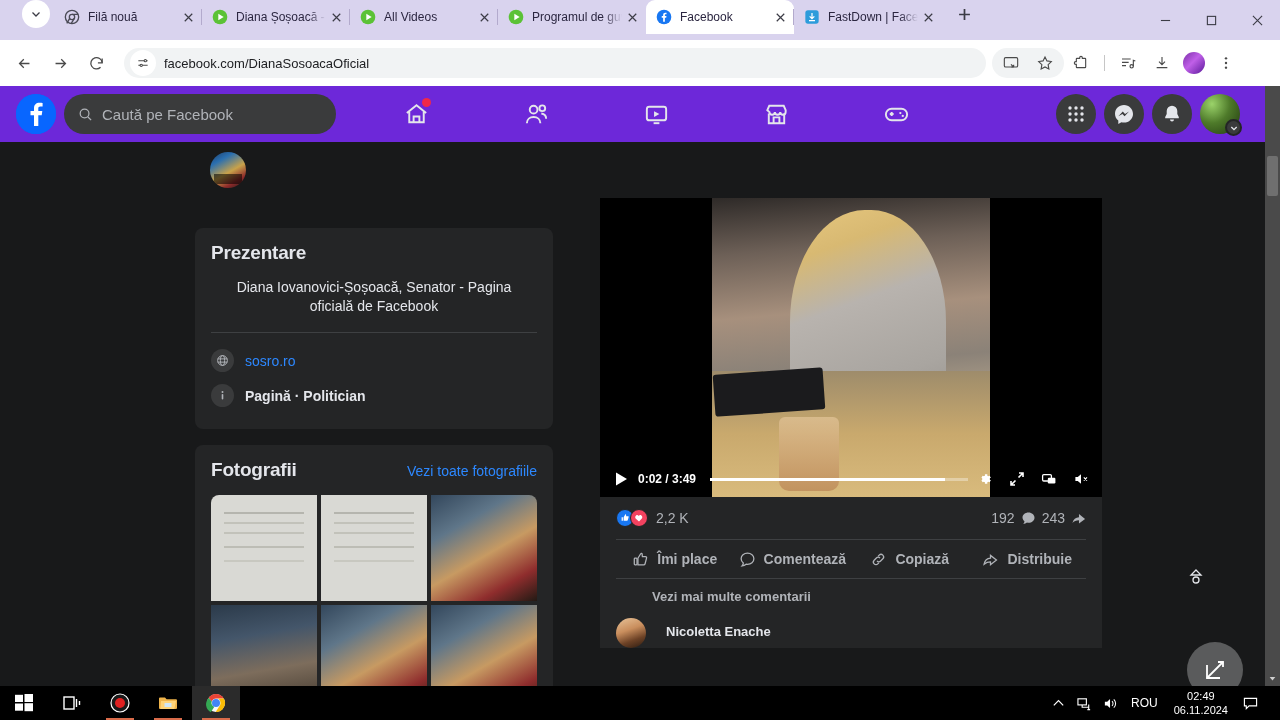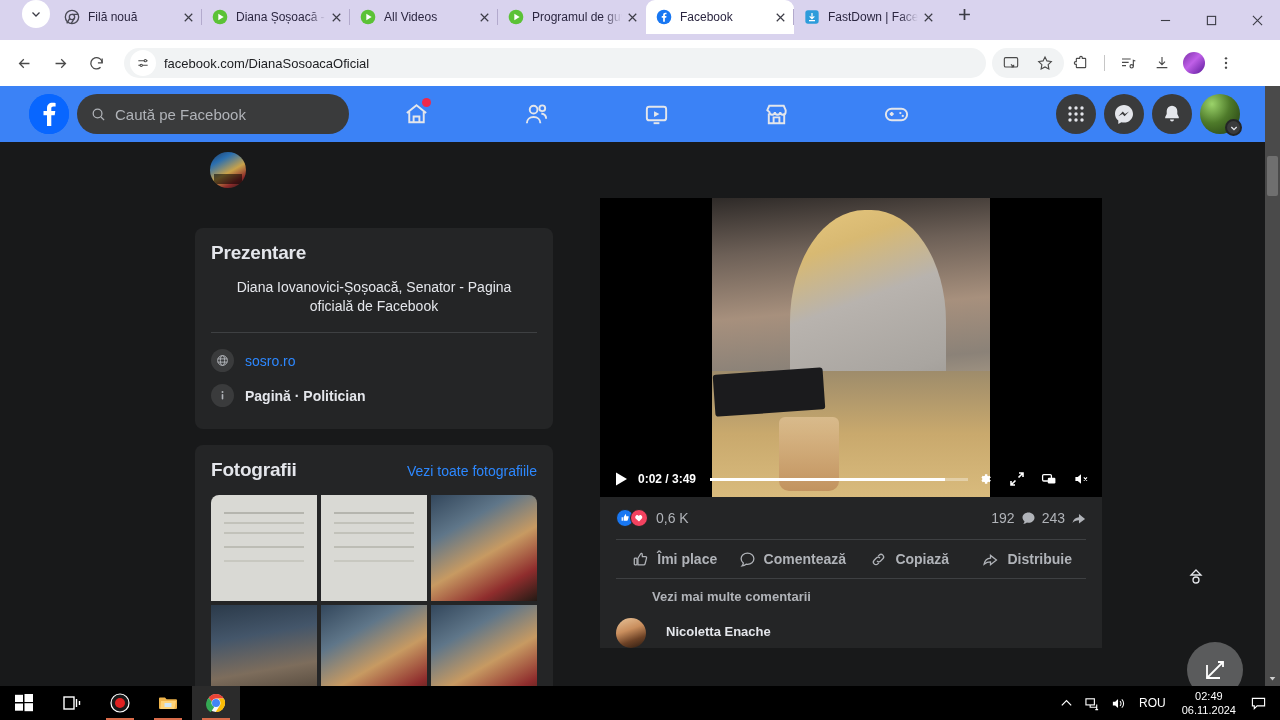--- a/index.html
+++ b/index.html
@@ -59,21 +59,21 @@
   .tb-right { display: flex; align-items: center; flex: 0 0 auto; }
   .tb-btn { width: 30px; height: 30px; display: flex; align-items: center; justify-content: center; margin: 0 2px; border-radius: 50%; }
   .tb-btn svg { width: 16px; height: 16px; }
   .tb-pill { display: flex; align-items: center; background: #f1f3f4; border-radius: 15px; padding: 0 2px; }
   .tb-div { width: 1px; height: 16px; background: #c6c6c6; margin: 0 6px; }
   .profile-pic { width: 22px; height: 22px; border-radius: 50%; background: linear-gradient(135deg,#7a2ea8 0%,#c060e8 45%,#5a189a 100%); margin: 0 4px; }
 
   
   .fb { position: absolute; left: 0; top: 86px; width: 1280px; height: 600px; background: #18191a; overflow: hidden; }
 
-  .fb-header { height: 56px; background: #3b82f6; display: flex; align-items: center; position: relative; padding-left: 13px; }
+  .fb-header { height: 56px; background: #6d28d9; display: flex; align-items: center; position: relative; }
   .fb-logo { width: 40px; height: 40px; border-radius: 50%; background: #0866ff; margin-left: 16px; display: flex; align-items: center; justify-content: center; flex: 0 0 auto; }
   .fb-logo svg { width: 40px; height: 40px; }
   .fb-search {
     height: 40px; width: 272px; border-radius: 20px; background: #3a3b3c;
     display: flex; align-items: center; padding: 0 14px; margin-left: 8px; flex: 0 0 auto;
   }
   .fb-search svg { width: 15px; height: 15px; flex: 0 0 auto; }
   .fb-search span { font-size: 15px; color: #b0b3b8; margin-left: 9px; }
   .fb-nav { position: absolute; left: 356px; top: 0; height: 56px; display: flex; align-items: center; }
   .fb-nav-item { width: 120px; height: 48px; display: flex; align-items: center; justify-content: center; position: relative; }
@@ -165,21 +165,21 @@
   .vscroll .thumb { position: absolute; left: 2px; width: 11px; top: 70px; height: 40px; background: #6f6f6f; border-radius: 2px; }
   .vscroll .arrow { position: absolute; left: 0; width: 15px; height: 15px; display: flex; align-items: center; justify-content: center; }
   .vscroll .arrow svg { width: 7px; height: 7px; }
 
   
   .taskbar { position: absolute; left: 0; top: 686px; width: 1280px; height: 34px; background: #000; display: flex; align-items: center; }
   .tb-item { width: 48px; height: 34px; display: flex; align-items: center; justify-content: center; position: relative; }
   .tb-item.active { background: #2b2b2b; }
   .tb-item svg { width: 20px; height: 20px; }
   .tb-underline { position: absolute; bottom: 0; left: 10px; right: 10px; height: 2px; background: #d96b4a; }
-  .tray { margin-left: auto; display: flex; align-items: center; height: 34px; padding-right: 8px; }
+  .tray { margin-left: auto; display: flex; align-items: center; height: 34px; padding-right: 16px; }
   .tray-ic { width: 26px; height: 34px; display: flex; align-items: center; justify-content: center; }
   .tray-ic svg { width: 15px; height: 15px; }
   .tray-lang { font-size: 12px; color: #fff; margin: 0 8px; }
   .clock { text-align: center; font-size: 11px; color: #fff; line-height: 14px; margin: 0 8px; }
   .tray-action { width: 28px; height: 34px; display: flex; align-items: center; justify-content: center; }
   .tray-action svg { width: 15px; height: 15px; }
 </style>
 </head>
 <body>
 
@@ -587,21 +587,21 @@
               <svg viewBox="0 0 16 16" fill="#fff">
                   <path d="M5.8 6.8l2.6-4.3c.3-.5 1.1-.4 1.3.2l.2 2.3h3c.7 0 1.2.7 1 1.4l-1.4 4.8c-.2.6-.7 1-1.3 1H5.8zM2.6 6.8h2v5.4h-2z"></path>
                 </svg>
             </span>
             <span class="rico love">
               <svg viewBox="0 0 16 16" fill="#fff">
                   <path d="M8 13.6L3 9c-1.6-1.6-1.4-4 .4-5.2 1.5-1 3.3-.5 4.2.9.9-1.4 2.7-1.9 4.2-.9 1.8 1.2 2 3.6.4 5.2z"></path>
                 </svg>
             </span>
           </span>
-          <span class="rcount">0,6 K</span>
+          <span class="rcount">2,2 K</span>
           <span class="rright">
             <span>192</span>
             <svg viewBox="0 0 16 16" fill="#b0b3b8">
                 <path d="M8 1.6c-3.6 0-6.4 2.4-6.4 5.4 0 1.6.8 3 2.1 4-.1 1.1-.6 2.1-1.3 2.9 1.5-.1 2.9-.7 4-1.6.5.1 1.1.2 1.6.2 3.6 0 6.4-2.4 6.4-5.4S11.6 1.6 8 1.6z"></path>
               </svg>
             <span>243</span>
             <svg viewBox="0 0 16 16" fill="#b0b3b8">
                 <path d="M1.5 12.8c1-4 3.6-5.9 7-6.1V3.2L15 8.4l-6.5 4.9V9.9c-3 0-5.3 1-7 2.9z"></path>
               </svg>
           </span>

